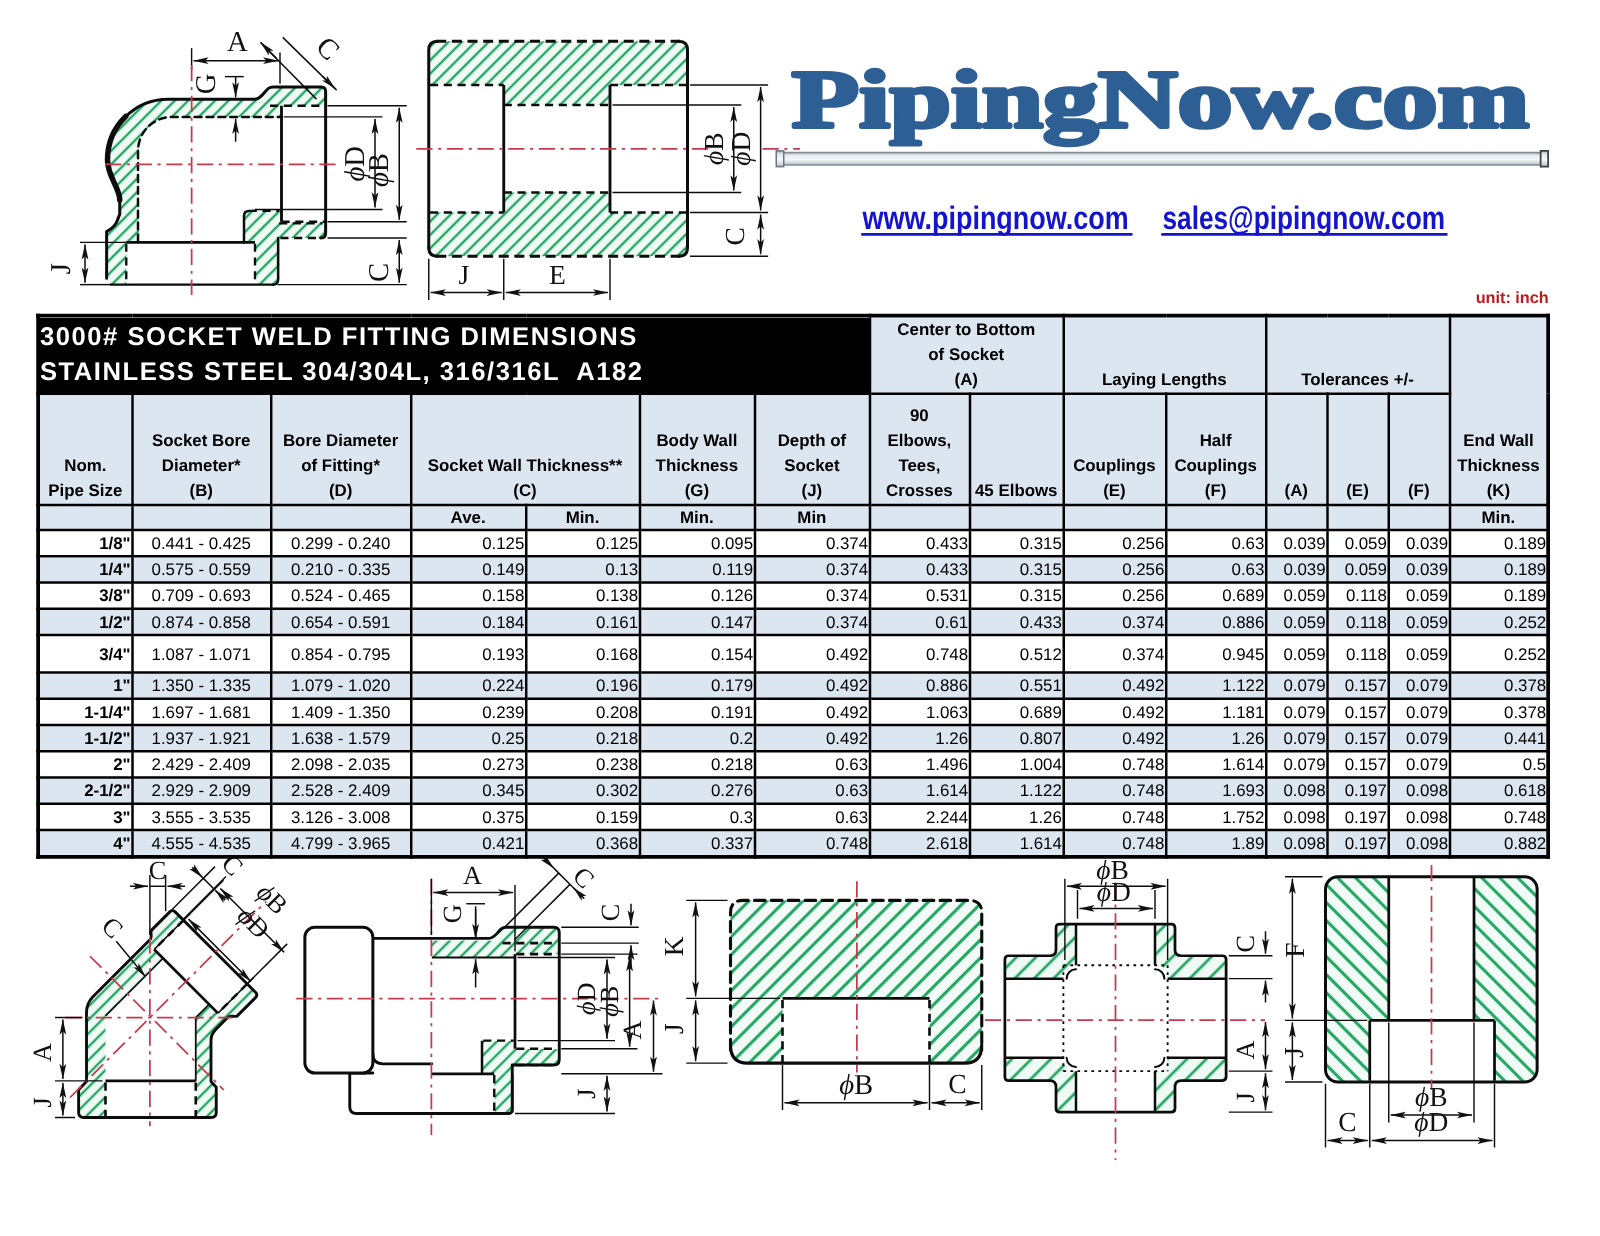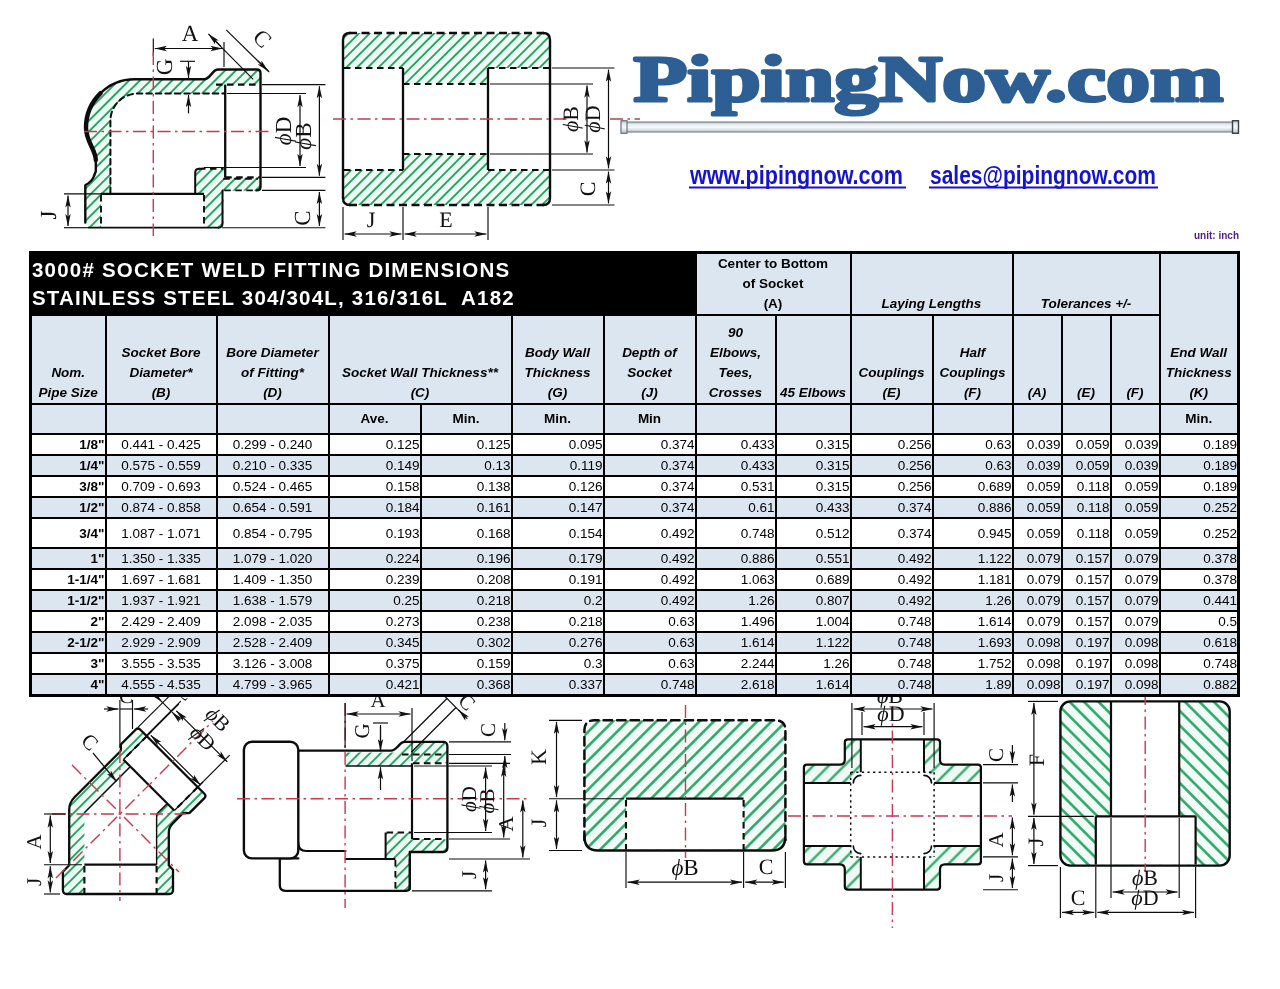--- a/index.html
+++ b/index.html
@@ -1,31 +1,31 @@
 <!DOCTYPE html>
 <html><head><meta charset="utf-8"><title>3000# Socket Weld Fitting Dimensions</title>
 <style>
 html,body{margin:0;padding:0;background:#ffffff;}
 body{position:relative;width:1280px;height:989px;overflow:hidden;font-family:"Liberation Sans",sans-serif;}
 #tbl{position:absolute;left:29px;top:251px;border-collapse:collapse;table-layout:fixed;border:3px solid #000;}
 #tbl th,#tbl td{border:2px solid #000;padding:0;overflow:hidden;white-space:nowrap;}
 .blackhead{background:#000;color:#fff;font-size:20.5px;font-weight:bold;text-align:left;line-height:28.5px;letter-spacing:1.2px;}
 .hc{background:#dce6f1;color:#000;font-size:13.5px;font-weight:bold;text-align:center;line-height:20px;}
-.vbot{vertical-align:bottom;padding-bottom:1px;font-style:italic;}
+.vbot{vertical-align:bottom;padding-bottom:1px;}
 .vmid{vertical-align:middle;}
 .r3{line-height:18px;vertical-align:middle;}
 .rw td{background:#ffffff;}
 .rb td{background:#dce6f1;}
 #tbl td{font-size:13.5px;vertical-align:middle;}
 .c1{text-align:right;font-weight:bold;padding-right:4px;}
 .cl{text-align:center;padding-left:3px;}
 .cr{text-align:right;padding-right:4px;}
 td.b1l{border-left-width:1px;}
 th.b1l{border-left-width:1px;}
-#unit{position:absolute;left:1039px;top:230px;width:200px;text-align:right;font-weight:bold;font-size:10px;color:#4c1d95;}
+#unit{position:absolute;left:1039px;top:230px;width:200px;text-align:right;font-weight:bold;font-size:13px;color:#b91c1c;}
 #art text{font-family:"Liberation Serif",serif;fill:#111;text-rendering:geometricPrecision;}
 </style></head><body>
 <svg id="art" width="1280" height="989" viewBox="0 0 1280 989" style="position:absolute;left:0;top:0">
 <defs>
 <pattern id="h7" width="7.6" height="7.6" patternUnits="userSpaceOnUse" patternTransform="rotate(-45)">
 <rect width="7.6" height="7.6" fill="#f0faf4"></rect>
         <line x1="0" y1="3.8" x2="7.6" y2="3.8" stroke="#23a564" stroke-width="1.9"></line>
       </pattern>
 <pattern id="h11" width="11" height="11" patternUnits="userSpaceOnUse" patternTransform="rotate(-45)">
 <rect width="11" height="11" fill="#f0faf4"></rect>
@@ -478,21 +478,21 @@
 <th class="hc vbot">Body Wall<br>Thickness<br>(G)</th>
 <th class="hc vbot">Depth of<br>Socket<br>(J)</th>
 <th class="hc vbot">90<br>Elbows,<br>Tees,<br>Crosses</th>
 <th class="hc vbot">45 Elbows</th>
 <th class="hc vbot">Couplings<br>(E)</th>
 <th class="hc vbot">Half<br>Couplings<br>(F)</th>
 <th class="hc vbot">(A)</th>
 <th class="hc vbot b1l">(E)</th>
 <th class="hc vbot b1l">(F)</th>
 </tr>
-<tr style="height:30px">
+<tr style="height:20px">
 <th class="hc r3"></th>
 <th class="hc r3"></th>
 <th class="hc r3"></th>
 <th class="hc r3">Ave.</th>
 <th class="hc r3">Min.</th>
 <th class="hc r3">Min.</th>
 <th class="hc r3">Min</th>
 <th class="hc r3"></th>
 <th class="hc r3"></th>
 <th class="hc r3"></th>

